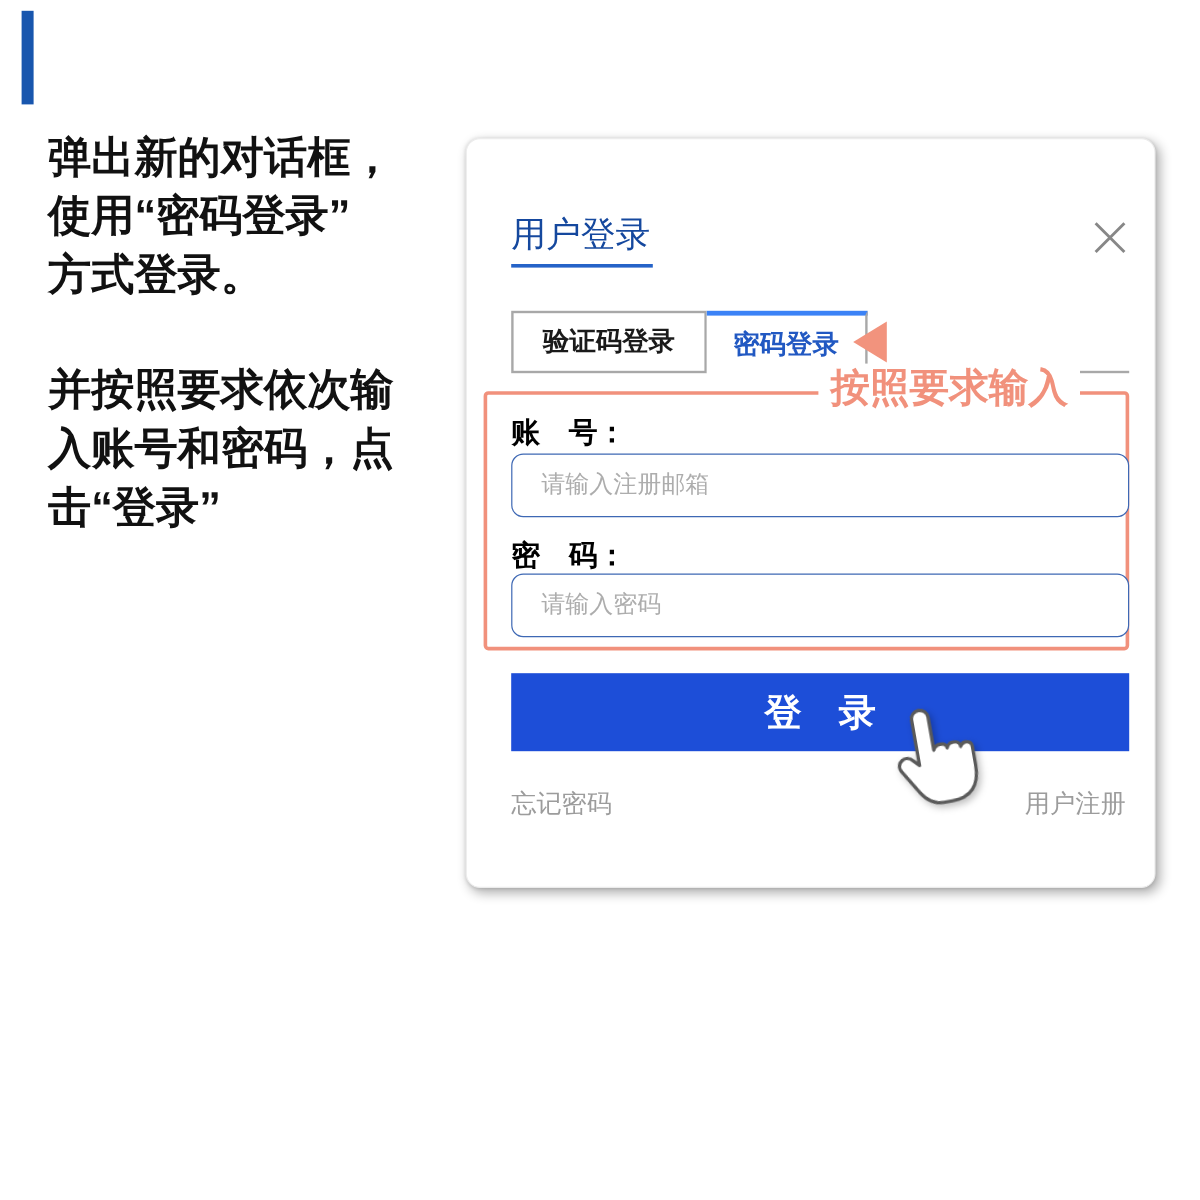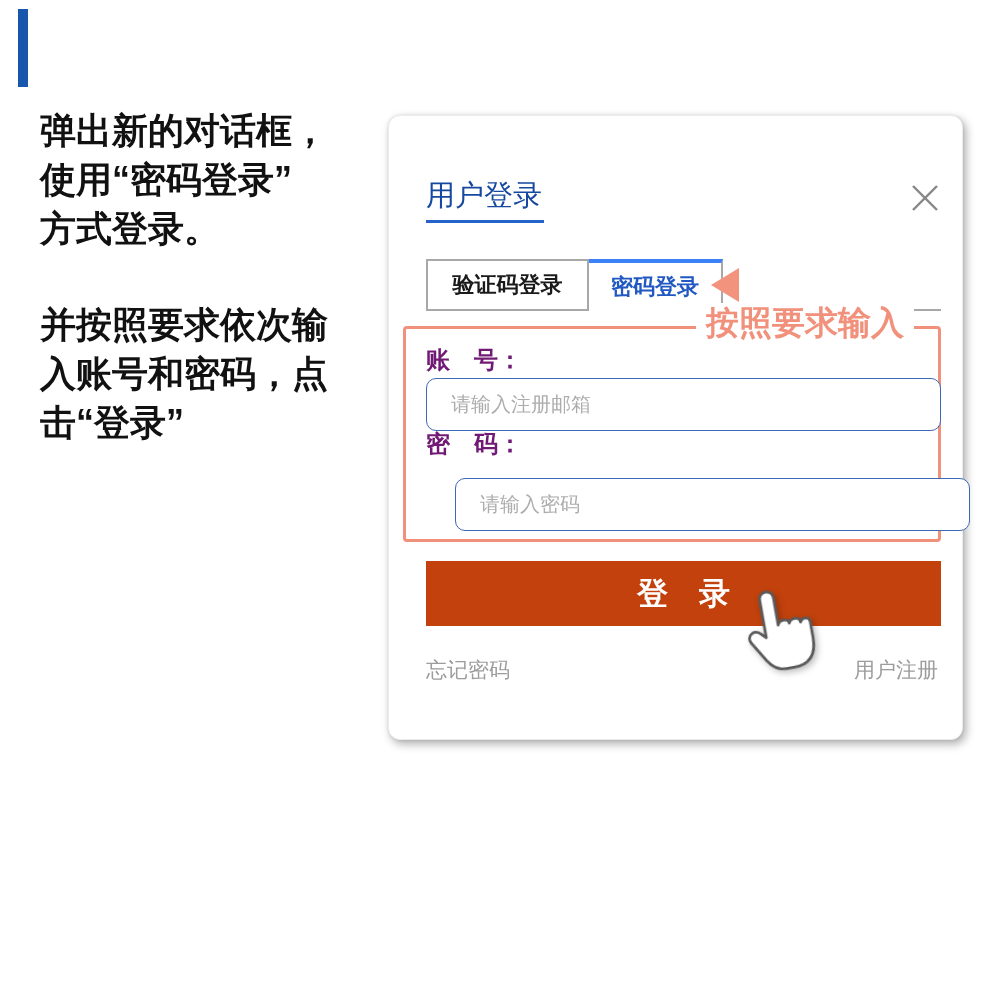--- a/index.html
+++ b/index.html
@@ -29,34 +29,34 @@
          font-size:22px; font-weight:700; background:#fff; cursor:pointer; }
   .tab-inactive { left:37px; width:163px; border:2px solid #A8A8A8; color:#1A1A1A; }
   .tab-active { left:200px; width:134px; border-top:4px solid #3b82f6; border-right:2px solid #A8A8A8; color:#2158C2; }
   .tab-baseline { position:absolute; left:334px; top:193px; width:218px; height:2px; background:#A8A8A8; }
 
   .tab-pointer { position:absolute; left:322px; top:152px; width:0; height:0;
     border-top:17px solid transparent; border-bottom:17px solid transparent; border-right:28px solid #F2937D; }
 
   .annotation-box { position:absolute; left:14px; top:210px; width:538px; height:216px;
     border:3px solid #F1917C; border-radius:4px; }
-  .annotation-label { position:absolute; right:24px; top:-26px; background:#fff; padding:0 10px;
+  .annotation-label { position:absolute; right:38px; top:-26px; background:#fff; padding:0 10px;
     font-size:33px; font-weight:700; color:#F1917C; line-height:1.2; white-space:nowrap; }
 
-  .field-label { position:absolute; left:37px; font-size:24px; font-weight:700; color:#701a75; }
+  .field-label { position:absolute; left:37px; font-size:24px; font-weight:700; color:#000000; }
   .label-account { top:228px; }
-  .label-password { top:312px; }
+  .label-password { top:331px; }
   .text-input { position:absolute; left:37px; width:515px; height:53px; border:1.5px solid #3E68B4;
     border-radius:10px; padding:0 24px; font-size:20px; color:#333; background:#fff; outline:none;
     font-family:"Liberation Sans", sans-serif; }
   .text-input::placeholder { color:#ADADAD; opacity:1; }
   .input-account { top:262px; }
-  .input-password { top:362px;margin-left:29px; }
+  .input-password { top:362px; }
 
-  .login-btn { position:absolute; left:37px; top:445px; width:515px; height:65px; background:#c2410c;
+  .login-btn { position:absolute; left:37px; top:445px; width:515px; height:65px; background:#1d4ed8;
     color:#fff; font-size:31px; font-weight:700; border:none; display:flex; align-items:center;
     justify-content:center; cursor:pointer; font-family:"Liberation Sans", sans-serif; }
 
   .footer-link { position:absolute; top:540px; font-size:21px; color:#9C9C9C; cursor:pointer; }
   .link-forgot { left:37px; }
   .link-register { right:24px;text-align:right; }
 
   .hand-cursor { position:absolute; left:350px; top:470px; width:80px;
     transform:rotate(-10deg); filter:drop-shadow(2px 3px 3px rgba(0,0,0,0.25)); pointer-events:none; }
 </style>

